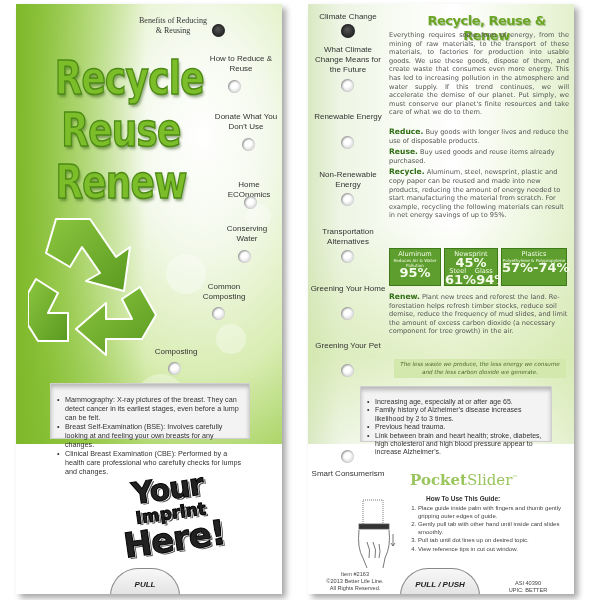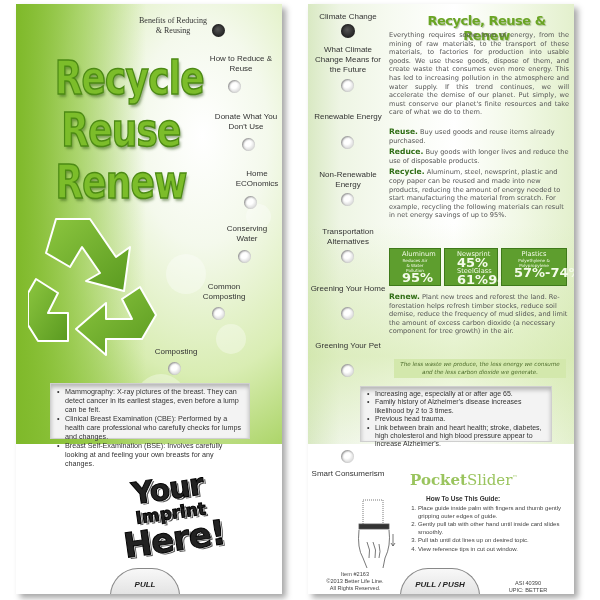--- a/index.html
+++ b/index.html
@@ -44,21 +44,21 @@
     position: absolute; width: 13px; height: 13px; border-radius: 50%;
     background: radial-gradient(circle at 45% 40%, #ffffff 30%, #d8d8d8 70%, #9a9a9a 100%);
     box-shadow: inset 1px 1px 2px rgba(0,0,0,0.4);
   }
   .hole.dark { background: radial-gradient(circle at 45% 40%, #555 0%, #2a2a2a 60%, #111 100%); }
 
   .window {
     position: absolute; background: #f3f3f3; border: 1px solid #cfcfcf;
     box-shadow: inset 0 3px 4px rgba(0,0,0,0.25);
     font-family: "Liberation Sans", sans-serif; font-size: 7.2px; line-height: 9px; color: #333;
-    padding: 3px 6px 3px 14px;
+    padding: 11px 6px 3px 14px;
   }
   .window ul { list-style: none; }
   .window li { position: relative; }
   .window li::before { content: "•"; position: absolute; left: -8px; }
 
   .imprint {
     position: absolute; left: 95px; top: 470px; width: 120px; text-align: center;
     font-family: "DejaVu Sans", sans-serif; font-weight: bold; color: #1a1a1a;
     transform: rotate(-8deg);
   }
@@ -94,21 +94,21 @@
     position: absolute; left: 81px; width: 180px;
     font-family: "DejaVu Sans", sans-serif; font-size: 6.6px; line-height: 8.6px; color: #555;
   }
   .back-body.justify { text-align: justify; }
   .back-body b { color: #2f6d14; font-size: 7.6px; }
   .back-body p { margin-bottom: 3px; }
 
   .stat-boxes { position: absolute; left: 81px; top: 244px; width: 180px; display: flex; gap: 3px; }
   .stat-box {
     background: #5e9e2e; border: 1px solid #3f7a1a; color: #f4fbe9; text-align: center;
-    font-family: "DejaVu Sans", sans-serif; padding: 1px 12px; height: 38px;
+    font-family: "DejaVu Sans", sans-serif; padding: 1px 0; height: 38px;
   }
   .stat-box .nm { font-size: 6.6px; line-height: 8px; }
   .stat-box .sub { font-size: 4.2px; line-height: 5px; }
   .stat-box .pct { font-size: 13px; line-height: 9px; font-weight: bold; }
   .stat-box .row { display: flex; justify-content: space-around; }
 
   .quote {
     position: absolute; left: 86px; top: 355px; width: 172px; background: #d3e8ac;
     font-family: "DejaVu Sans", sans-serif; font-style: italic; font-size: 5.6px; line-height: 7.5px;
     color: #4d6b2b; text-align: center; padding: 2px 4px;
@@ -157,37 +157,37 @@
 
   <div class="topic-label" style="left:123px;top:12px;width:68px;font-family:Liberation Serif, serif;">Benefits of Reducing &amp; Reusing</div>
   <div class="hole dark" style="left:196px;top:20px;"></div>
 
   <div class="topic-label" style="left:190px;top:50px;width:70px;">How to Reduce &amp; Reuse</div>
   <div class="hole" style="left:212px;top:76px;"></div>
 
   <div class="topic-label" style="left:195px;top:108px;width:70px;">Donate What You Don't Use</div>
   <div class="hole" style="left:226px;top:134px;"></div>
 
-  <div class="topic-label" style="left:208px;top:165px;width:50px;margin-left:8px;">Home ECOnomics</div>
+  <div class="topic-label" style="left:208px;top:176px;width:50px;">Home ECOnomics</div>
   <div class="hole" style="left:228px;top:192px;"></div>
 
   <div class="topic-label" style="left:206px;top:220px;width:50px;">Conserving Water</div>
   <div class="hole" style="left:222px;top:246px;"></div>
 
   <div class="topic-label" style="left:180px;top:278px;width:56px;">Common Composting</div>
   <div class="hole" style="left:196px;top:303px;"></div>
 
   <div class="topic-label" style="left:130px;top:343px;width:60px;">Composting</div>
   <div class="hole" style="left:152px;top:358px;"></div>
 
   <div class="window" style="left:34px;top:379px;width:200px;height:56px;">
     <ul>
       <li>Mammography: X-ray pictures of the breast. They can detect cancer in its earliest stages, even before a lump can be felt.</li>
+      <li>Breast Self-Examination (BSE): Involves carefully looking at and feeling your own breasts for any changes.</li>
       <li>Clinical Breast Examination (CBE): Performed by a health care professional who carefully checks for lumps and changes.</li>
-      <li>Breast Self-Examination (BSE): Involves carefully looking at and feeling your own breasts for any changes.</li>
     </ul>
   </div>
 
   <div class="imprint">
     <span class="l1">Your</span>
     <span class="l2">Imprint</span>
     <span class="l3">Here!</span>
   </div>
 
   <div class="pull-tab" style="left:94px;">PULL</div>
@@ -218,22 +218,22 @@
   <div class="hole" style="left:33px;top:360px;"></div>
 
   <div class="hole" style="left:33px;top:446px;"></div>
   <div class="topic-label" style="left:2px;top:465px;width:76px;">Smart Consumerism</div>
 
   <div class="back-title">Recycle, Reuse &amp; Renew</div>
 
   <div class="back-body justify" style="top:27px;">Everything requires some form of energy, from the mining of raw materials, to the transport of these materials, to factories for production into usable goods. We use these goods, dispose of them, and create waste that consumes even more energy. This has led to increasing pollution in the atmosphere and water supply. If this trend continues, we will accelerate the demise of our planet. Put simply, we must conserve our planet's finite resources and take care of what we do to them.</div>
 
   <div class="back-body" style="top:124px;">
+    <p><b>Reduce.</b><span> Buy goods with longer lives and reduce the use of disposable products.</span></p>
     <p><b>Reuse.</b><span> Buy used goods and reuse items already purchased.</span></p>
-    <p><b>Reduce.</b><span> Buy goods with longer lives and reduce the use of disposable products.</span></p>
     <p><b>Recycle.</b><span> Aluminum, steel, newsprint, plastic and copy paper can be reused and made into new products, reducing the amount of energy needed to start manufacturing the material from scratch. For example, recycling the following materials can result in net energy savings of up to 95%.</span></p>
   </div>
 
   <div class="stat-boxes">
     <div class="stat-box" style="width:52px;">
       <div class="nm">Aluminum</div>
       <div class="sub">Reduces Air &amp; Water Pollution</div>
       <div class="pct">95%</div>
     </div>
     <div class="stat-box" style="width:54px;">

